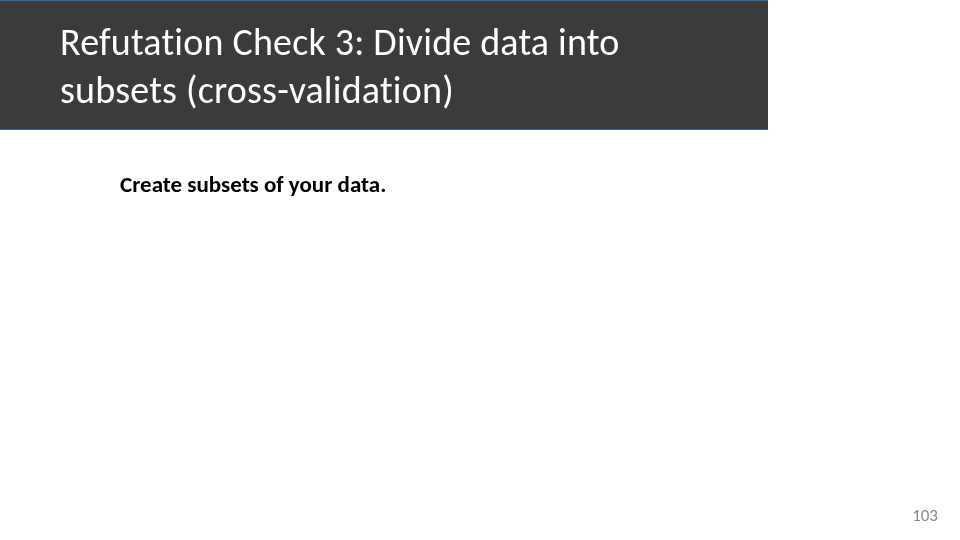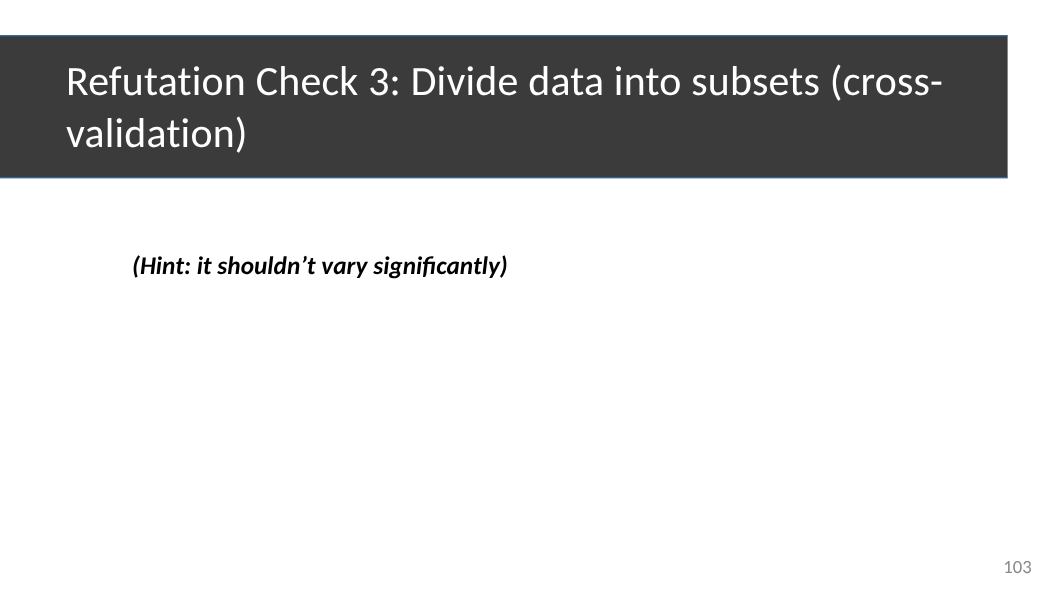--- a/index.html
+++ b/index.html
@@ -9,27 +9,26 @@
     height: 540px;
     background: #ffffff;
     font-family: "Segoe UI", "Calibri", "Helvetica Neue", Arial, sans-serif;
     overflow: hidden;
     position: relative;
   }
   .title-bar {
     position: absolute;
     top: 0;
     left: 0;
-    width: 916px;
+    width: 768px;
     height: 130px;
     background: #3b3b3b;
     border-top: 1px solid #2f6ea8;
     border-bottom: 1px solid #2f6ea8;
     box-sizing: border-box;
-    margin-top: 32px;
   }
   .title-text {
     position: absolute;
     top: 18px;
     left: 60px;
     right: 40px;
     font-size: 38px;
     font-weight: 300;
     color: #ffffff;
     line-height: 1.25;
@@ -67,21 +66,21 @@
 </style>
 </head>
 <body>
 
 <div class="title-bar">
   <div class="title-text">Refutation Check 3: Divide data into subsets (cross-validation)</div>
 </div>
 
 <div class="body-area">
 
+  <div class="body-line block1">Create subsets of your data.</div>
 
 
   <div class="block3">
-    <div class="body-line hint">(Hint: it shouldn’t vary significantly)</div>
   </div>
 
 </div>
 
 <div class="page-number">103</div>
 
 </body></html>

